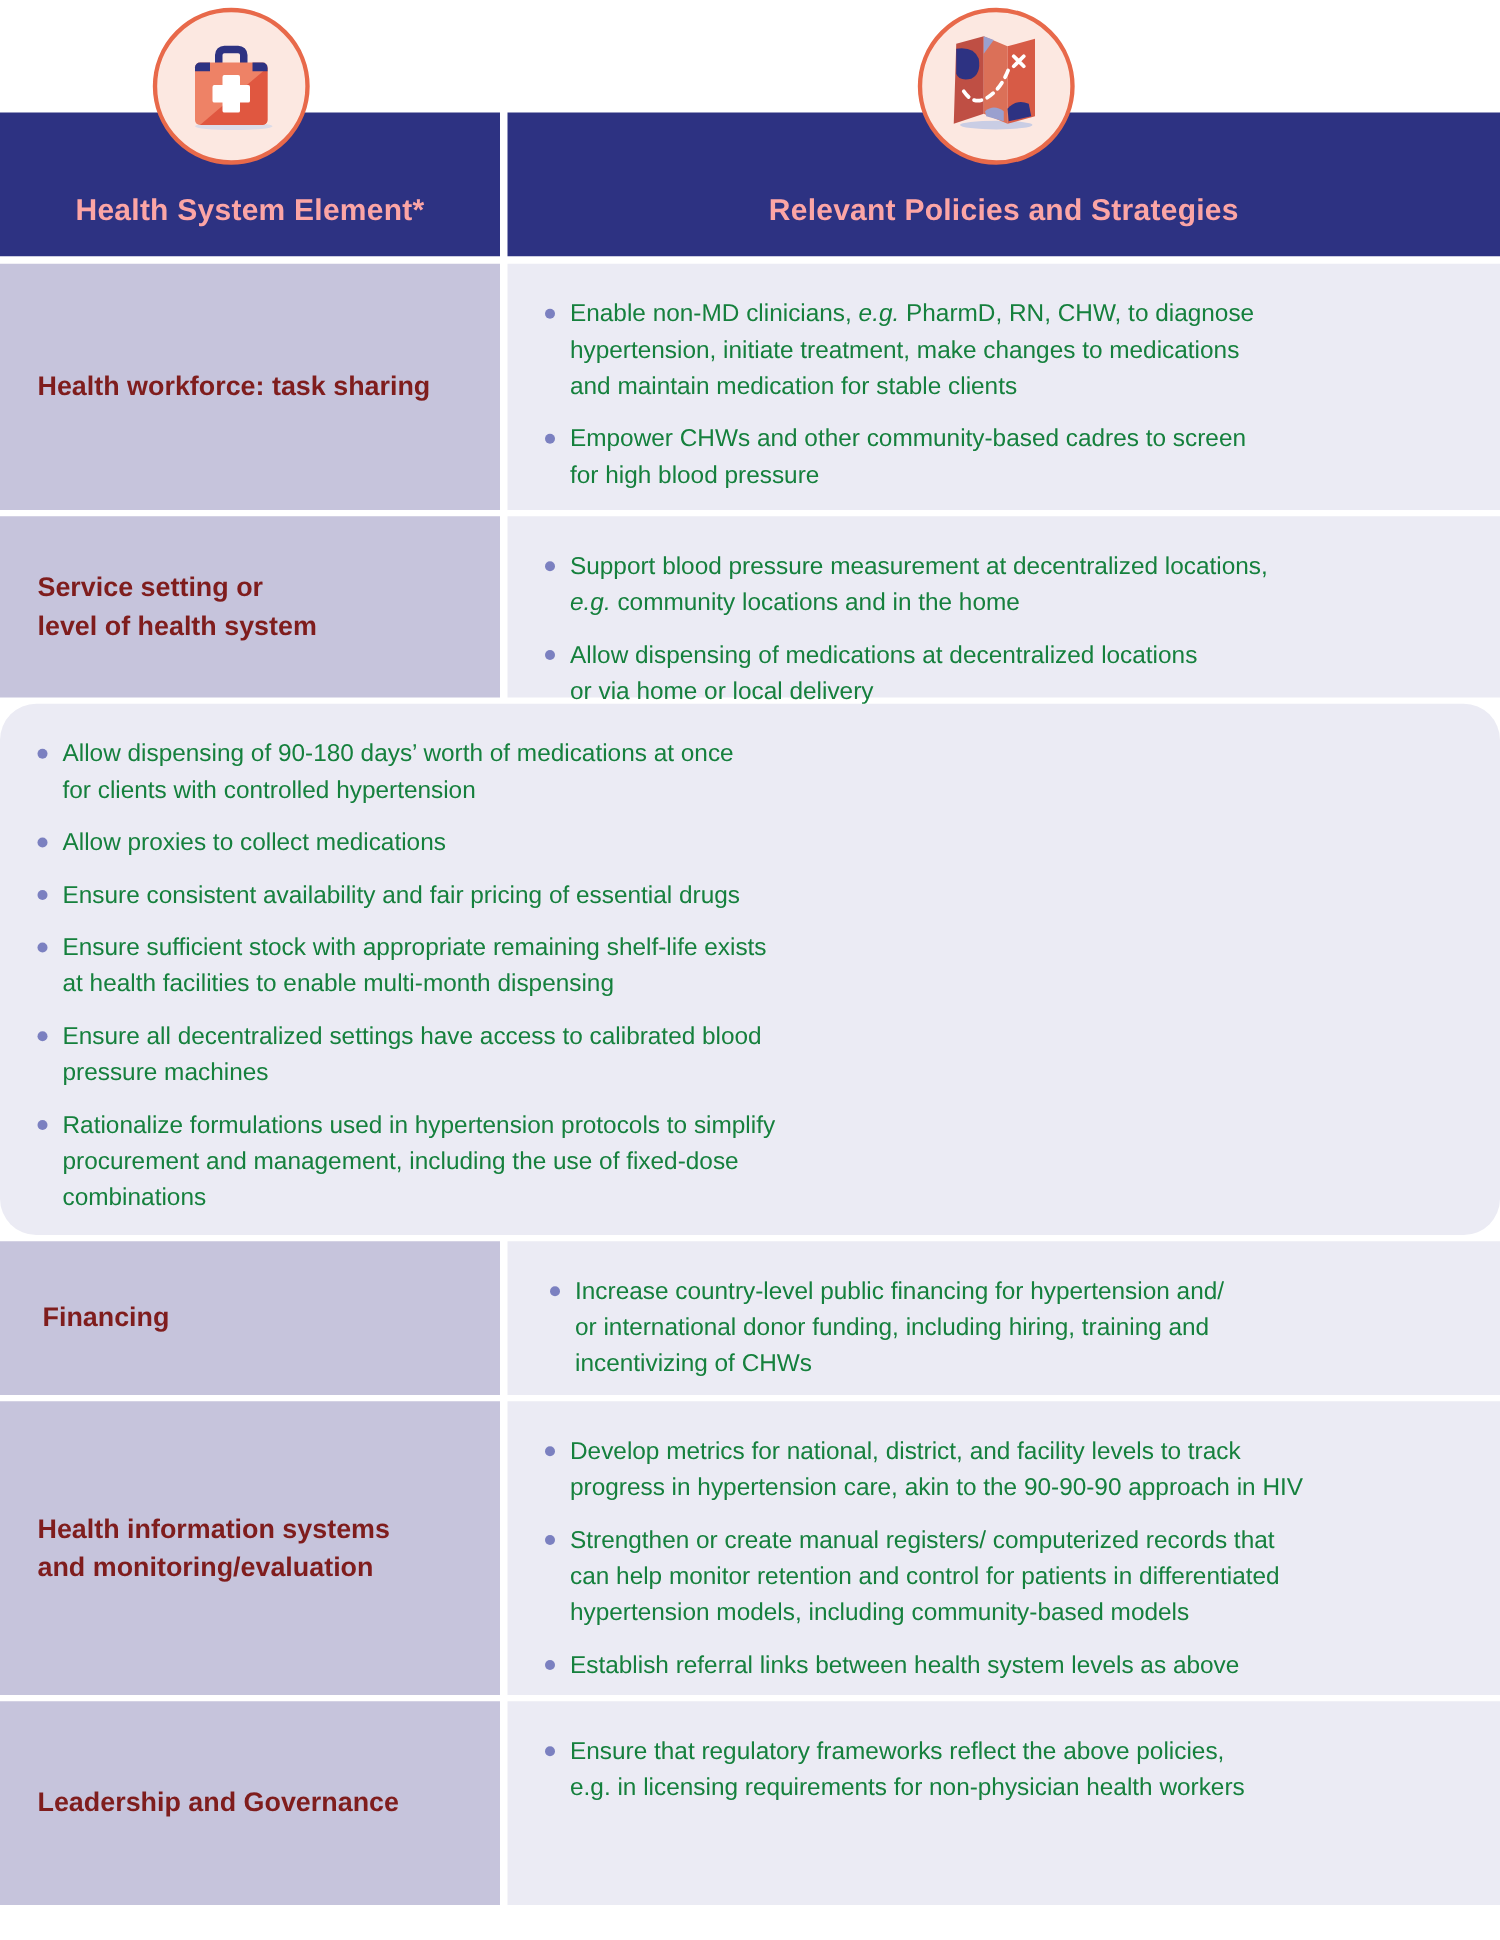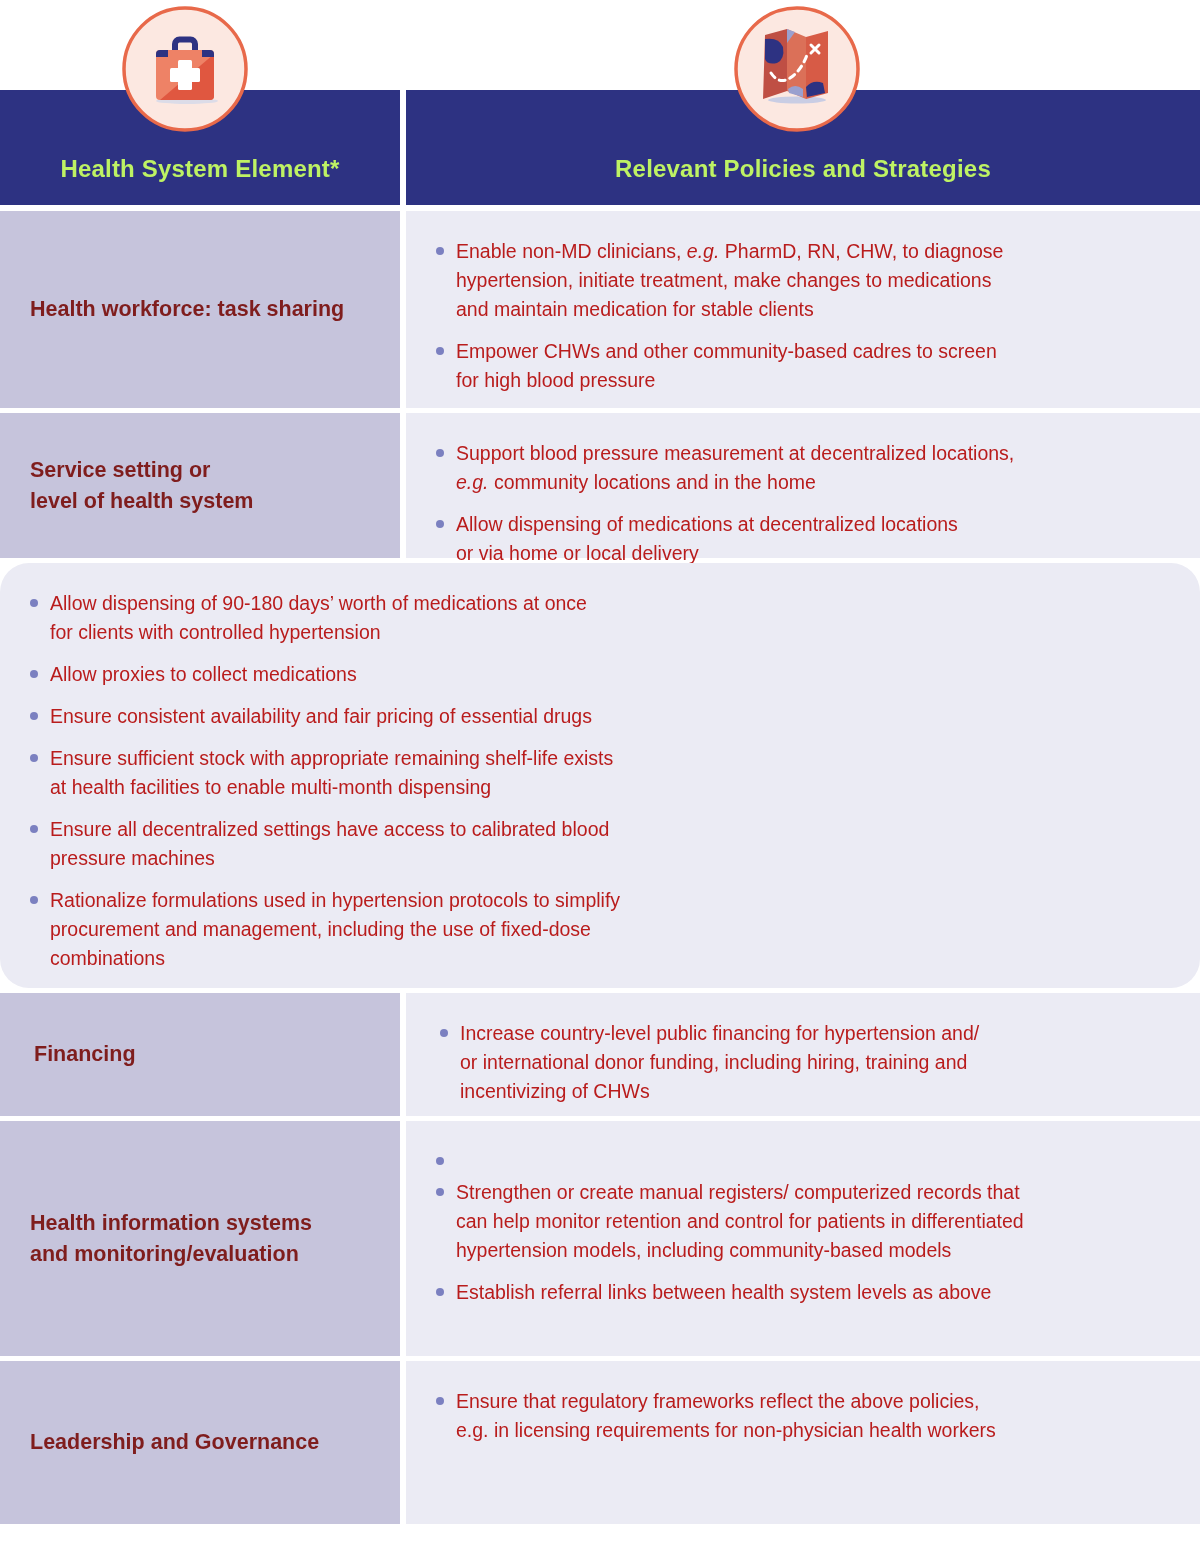--- a/index.html
+++ b/index.html
@@ -8,21 +8,21 @@
     background:#ffffff;
     font-family:"Liberation Sans", sans-serif;
     position:relative;
     overflow:hidden;
   }
   .table-wrap { position:absolute; top:90px; left:0; width:1200px; }
 
   
   .thead { display:flex; gap:6px; height:115px; margin-bottom:6px; }
   .th {
-    background:#2d3282; color:#bef264;
+    background:#2d3282; color:#fca5a5;
     font-weight:bold; font-size:24px; letter-spacing:0.2px;
     display:flex; align-items:flex-end; justify-content:center;
     padding-bottom:22px; box-sizing:border-box;
   }
   .th-left { width:400px; flex:none; }
   .th-right { flex:1; }
 
   
   .row { display:flex; gap:6px; margin-bottom:5px; }
   .row:last-child { margin-bottom:0; }
@@ -31,21 +31,21 @@
     background:#c6c4dc;
     display:flex; align-items:center;
     padding:10px 24px 10px 30px;
     color:#7f1d1d; font-weight:bold; font-size:21.5px; line-height:31px;
     white-space:pre-line;
   }
   .cell-body {
     flex:1; box-sizing:border-box;
     background:#ebebf4;
     padding:26px 30px 10px 30px;
-    color:#b91c1c; font-size:19.5px; line-height:29px;
+    color:#15803d; font-size:19.5px; line-height:29px;
   }
   .bullet { display:flex; margin-top:13px; }
   .bullet:first-child { margin-top:0; }
   .dot {
     width:8px; height:8px; border-radius:50%;
     background:#7b80c0; margin:10px 12px 0 0; flex:none;
   }
   .bullet-text { white-space:pre-line; }
   .bullet-text em { font-style:italic; }
 
@@ -180,20 +180,22 @@
           </div>
         </div>
   </div>
 
   <div class="row r4">
     <div class="cell-label">Health information systems
 and monitoring/evaluation</div>
     <div class="cell-body">
           <div class="bullet">
             <span class="dot"></span>
+            <span class="bullet-text"><span>Develop metrics for national, district, and facility levels to track
+progress in hypertension care, akin to the 90-90-90 approach in HIV</span></span>
           </div>
           <div class="bullet">
             <span class="dot"></span>
             <span class="bullet-text"><span>Strengthen or create manual registers/ computerized records that
 can help monitor retention and control for patients in differentiated
 hypertension models, including community-based models</span></span>
           </div>
           <div class="bullet">
             <span class="dot"></span>
             <span class="bullet-text"><span>Establish referral links between health system levels as above</span></span>

